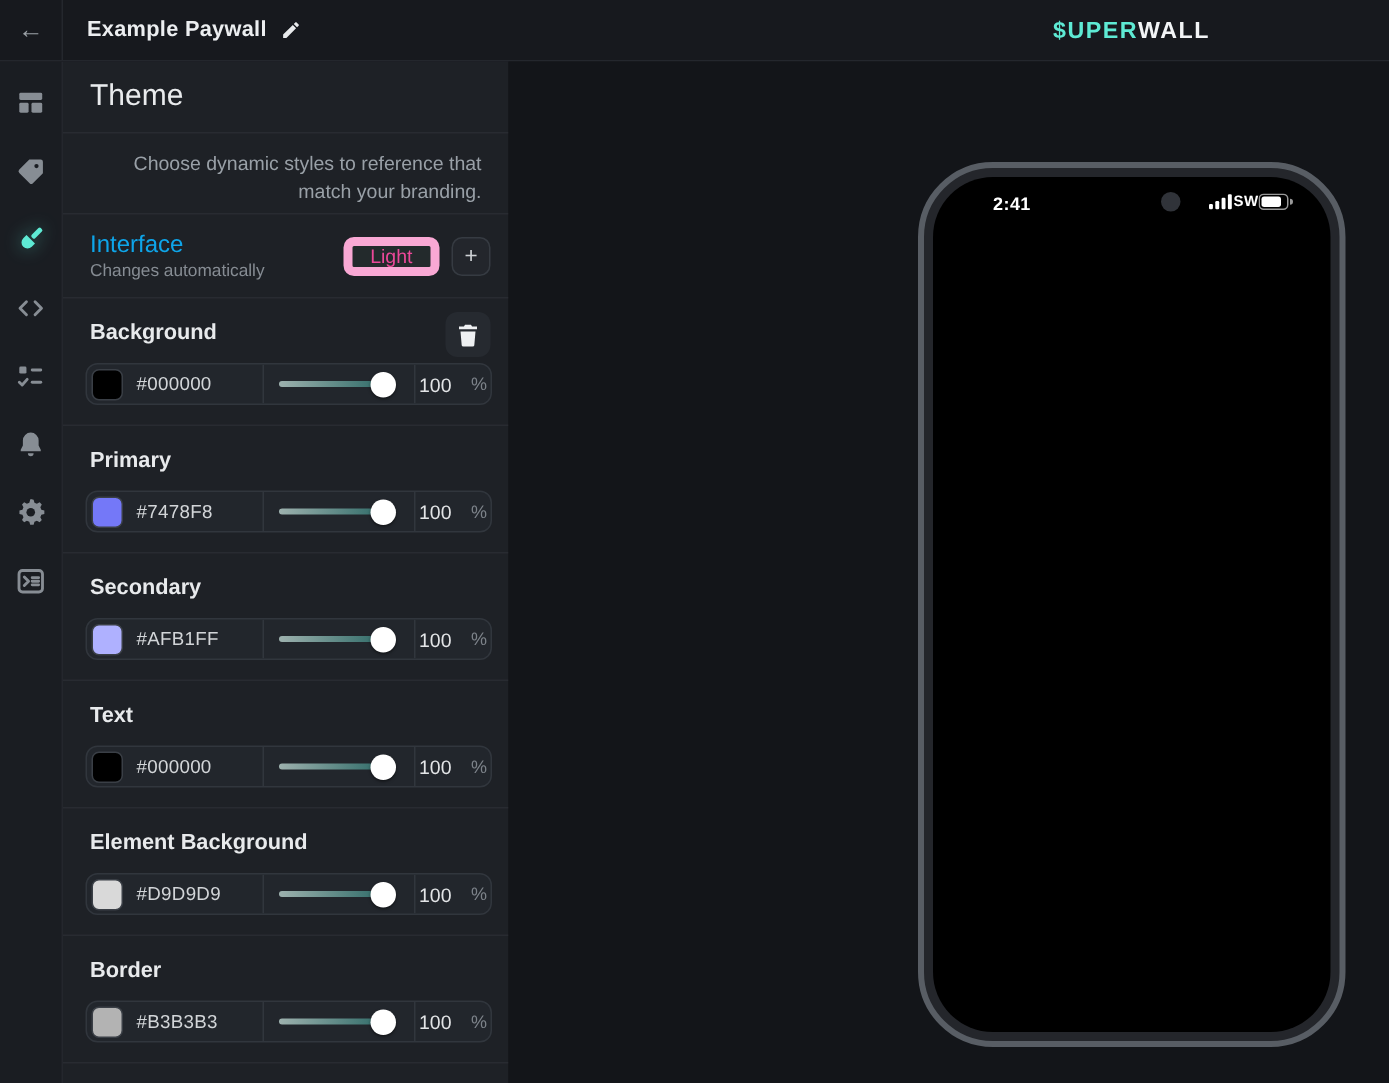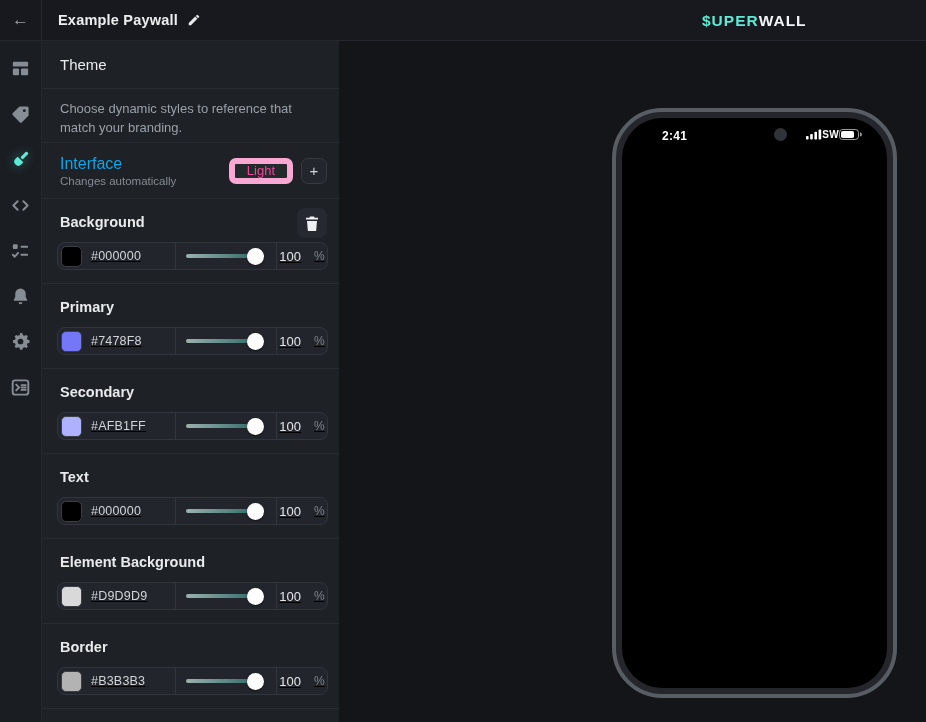--- a/index.html
+++ b/index.html
@@ -30,43 +30,43 @@
   .rail-item svg { width:21px; height:21px; }
   .rail-item .st { stroke:#878d94; stroke-width:2; fill:none; stroke-linecap:round; stroke-linejoin:round; }
   .rail-item .fl { fill:#878d94; }
   .rail-item.active .fl { fill:#5eead4; }
   .rail-item.active svg { filter:drop-shadow(0 0 6px rgba(94,234,212,.45)); }
 
   
   .panel { width:297px; background:#1e2126; display:flex; flex-direction:column; }
   .psection { border-bottom:1px solid #282b31; flex:0 0 auto; }
   .sec-theme { height:48px; display:flex; align-items:center; padding:0 18px; }
-  .sec-theme .t { color:#e9ebed; font-size:15px; font-weight:500; }
-  .sec-desc { height:54px; padding:11px 18px 0 18px; }
+  .sec-theme .t { color:#e9ebed; font-size:20px; font-weight:500; }
+  .sec-desc { height:54px; padding:11px 18px 0 18px;text-align:right; }
   .sec-desc p { color:#99a0a7; font-size:13px; line-height:1.45; }
   .sec-interface { height:56px; display:flex; align-items:center; padding:0 12px 0 18px; }
   .if-text { flex:1; }
   .if-title { color:#0ea5e9; font-size:16px; font-weight:500; }
   .if-sub { color:#868c93; font-size:11.5px; margin-top:2px; }
   .mode-btn { height:26px; padding:0 12px; background:#232a2c; border:6px solid #f9a8d4;
     border-radius:7px; color:#ec4899; font-size:13px; display:flex; align-items:center;
     cursor:pointer; margin-right:8px; }
   .add-btn { width:26px; height:26px; background:#23262c; border:1px solid #363b42;
     border-radius:7px; color:#cfd2d6; font-size:15px; display:flex; align-items:center;
     justify-content:center; cursor:pointer; }
 
   
   .color-sec { height:85px; border-bottom:1px solid #282b31; position:relative; padding:0; }
   .color-label { position:absolute; left:18px; top:15px; color:#e8eaec; font-size:14.5px; font-weight:700; }
   .trash-btn { position:absolute; right:12px; top:9px; width:30px; height:30px;
     background:#262a30; border:none; border-radius:8px; display:flex; align-items:center;
     justify-content:center; cursor:pointer; }
   .trash-btn svg { width:14px; height:15px; fill:#eef0f2; }
   .color-row { position:absolute; left:15px; right:11px; top:43px; height:28px;
-    background:#22262c; border:1px solid #31363d; border-radius:8px; display:flex; overflow:hidden;text-decoration:underline; }
+    background:#22262c; border:1px solid #31363d; border-radius:8px; display:flex; overflow:hidden; }
   .seg-hex { width:118px; display:flex; align-items:center; gap:9px; padding-left:3px;
     border-right:1px solid #31363d; cursor:text; }
   .swatch { width:21px; height:21px; border-radius:5px; border:1px solid #3a3f46; flex:0 0 21px; cursor:pointer; }
   .hexv { color:#d2d5d8; font-size:12.5px; letter-spacing:.2px; }
   .seg-slider { flex:1; position:relative; border-right:1px solid #31363d; cursor:pointer; }
   .track { position:absolute; left:10px; right:21px; top:50%; height:4px; margin-top:-2px;
     border-radius:2px; background:linear-gradient(90deg,#9db1ae,#2f6b68); }
   .thumb { position:absolute; right:12px; top:50%; width:17px; height:17px; margin-top:-8.5px;
     border-radius:50%; background:#ffffff; box-shadow:0 1px 2px rgba(0,0,0,.5); cursor:grab; }
   .seg-val { width:50px; display:flex; align-items:center; justify-content:center; gap:13px; }

